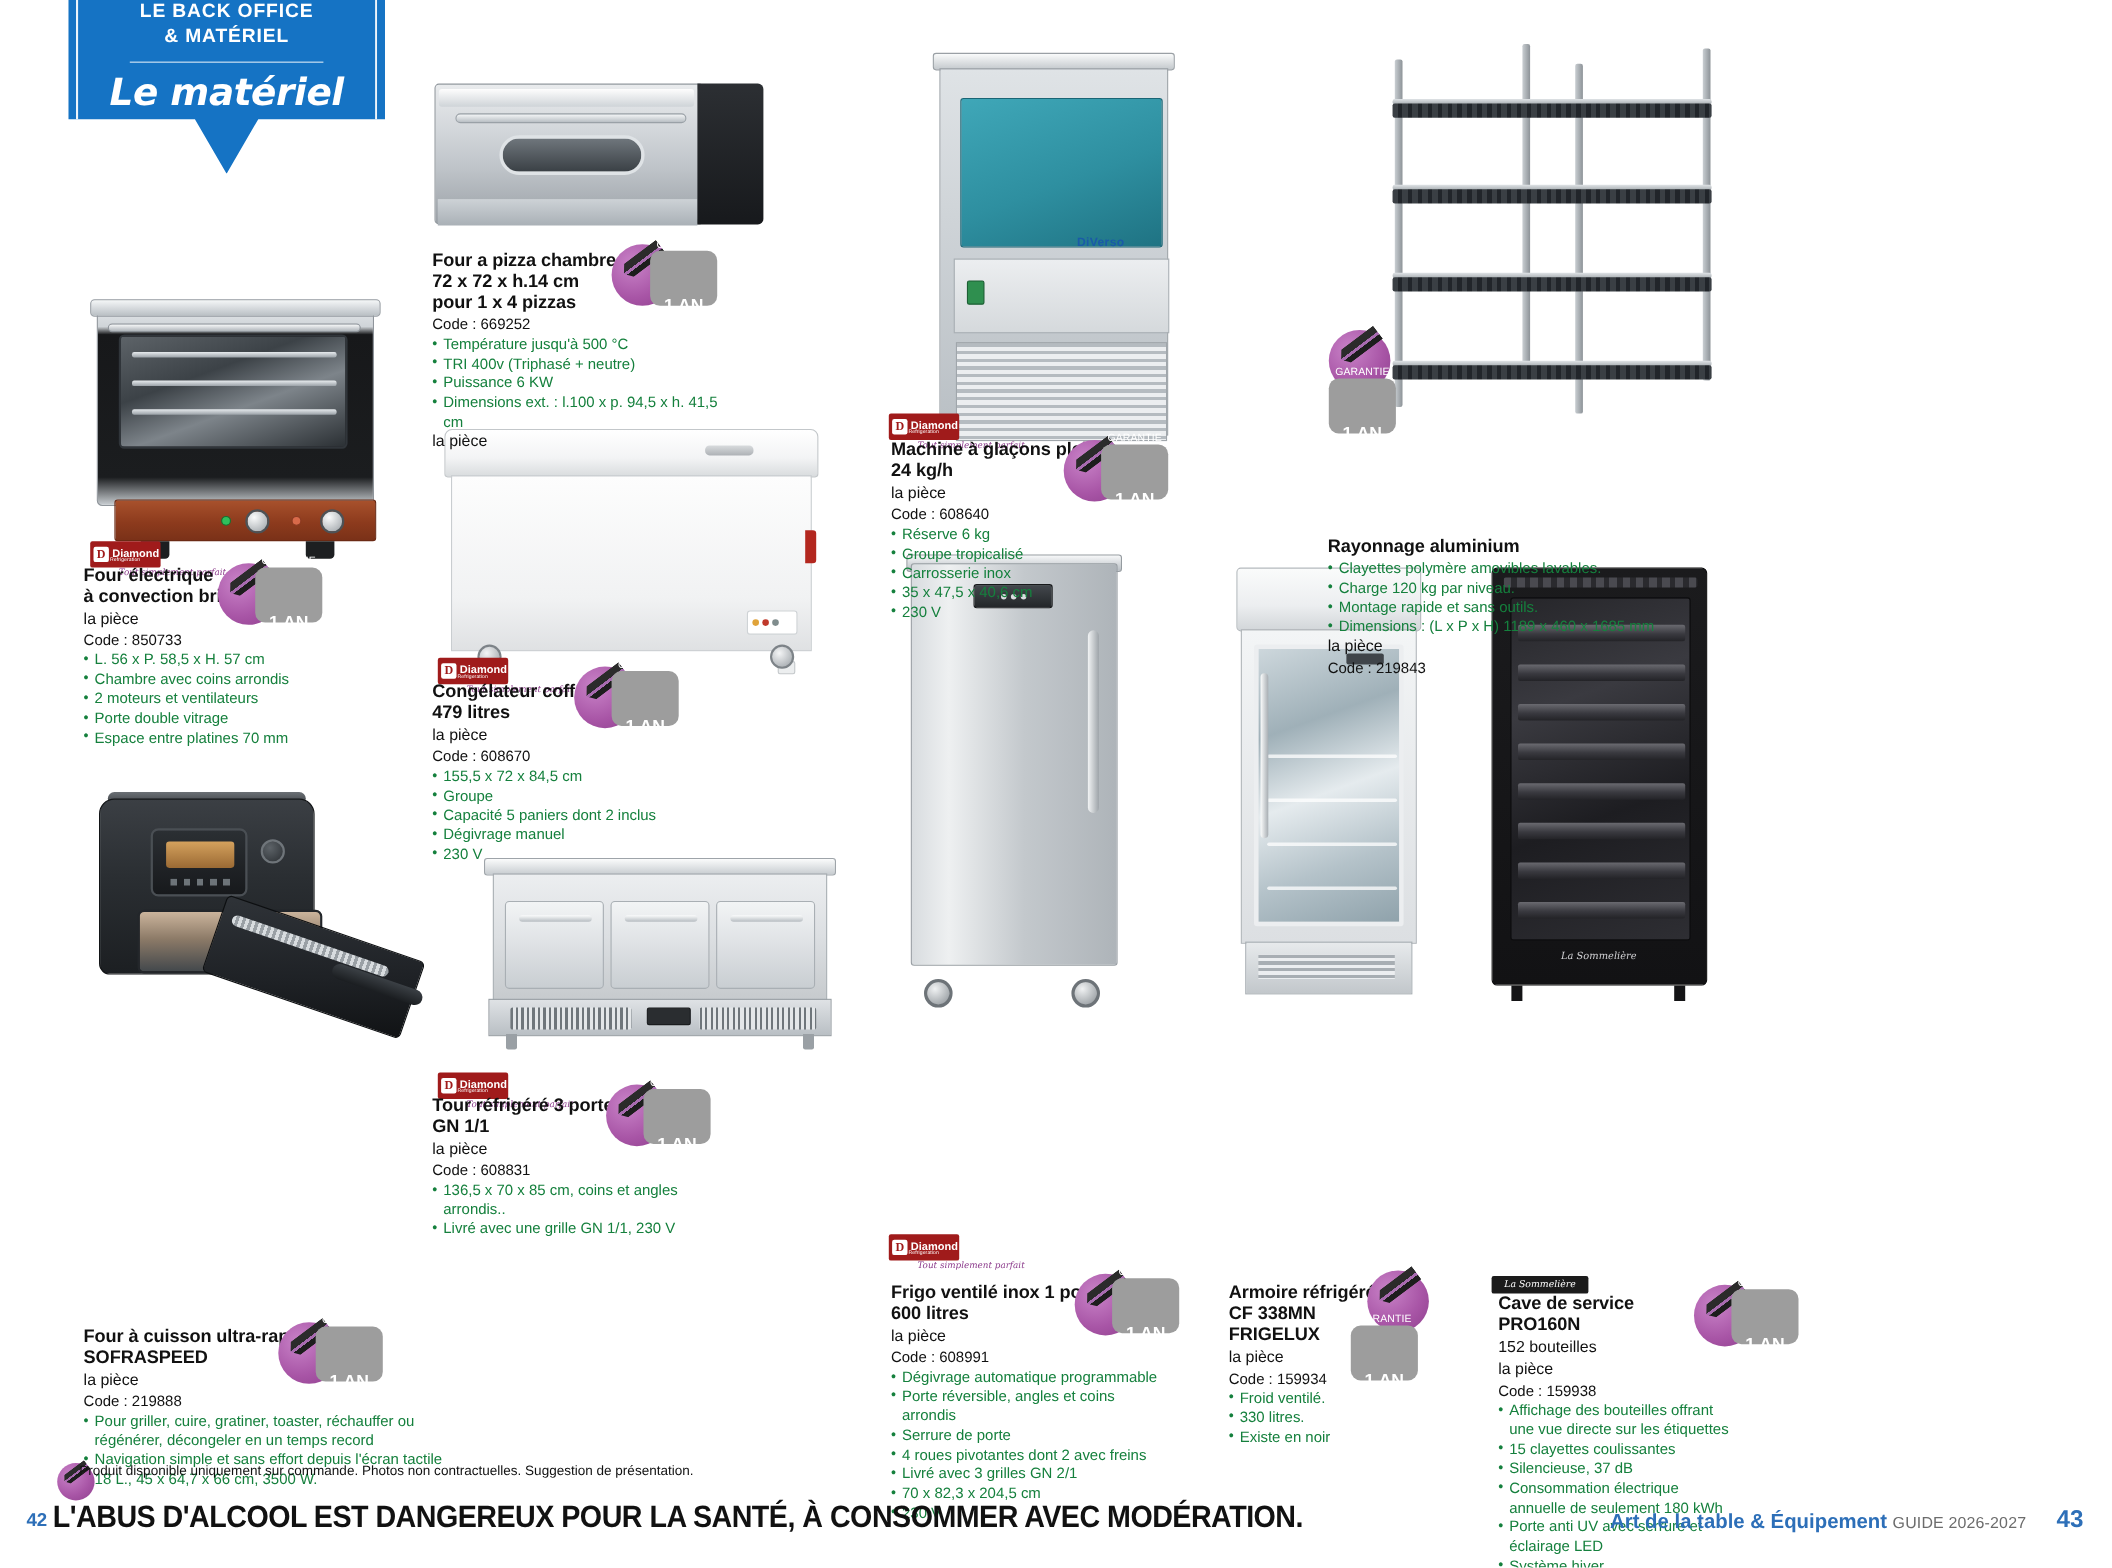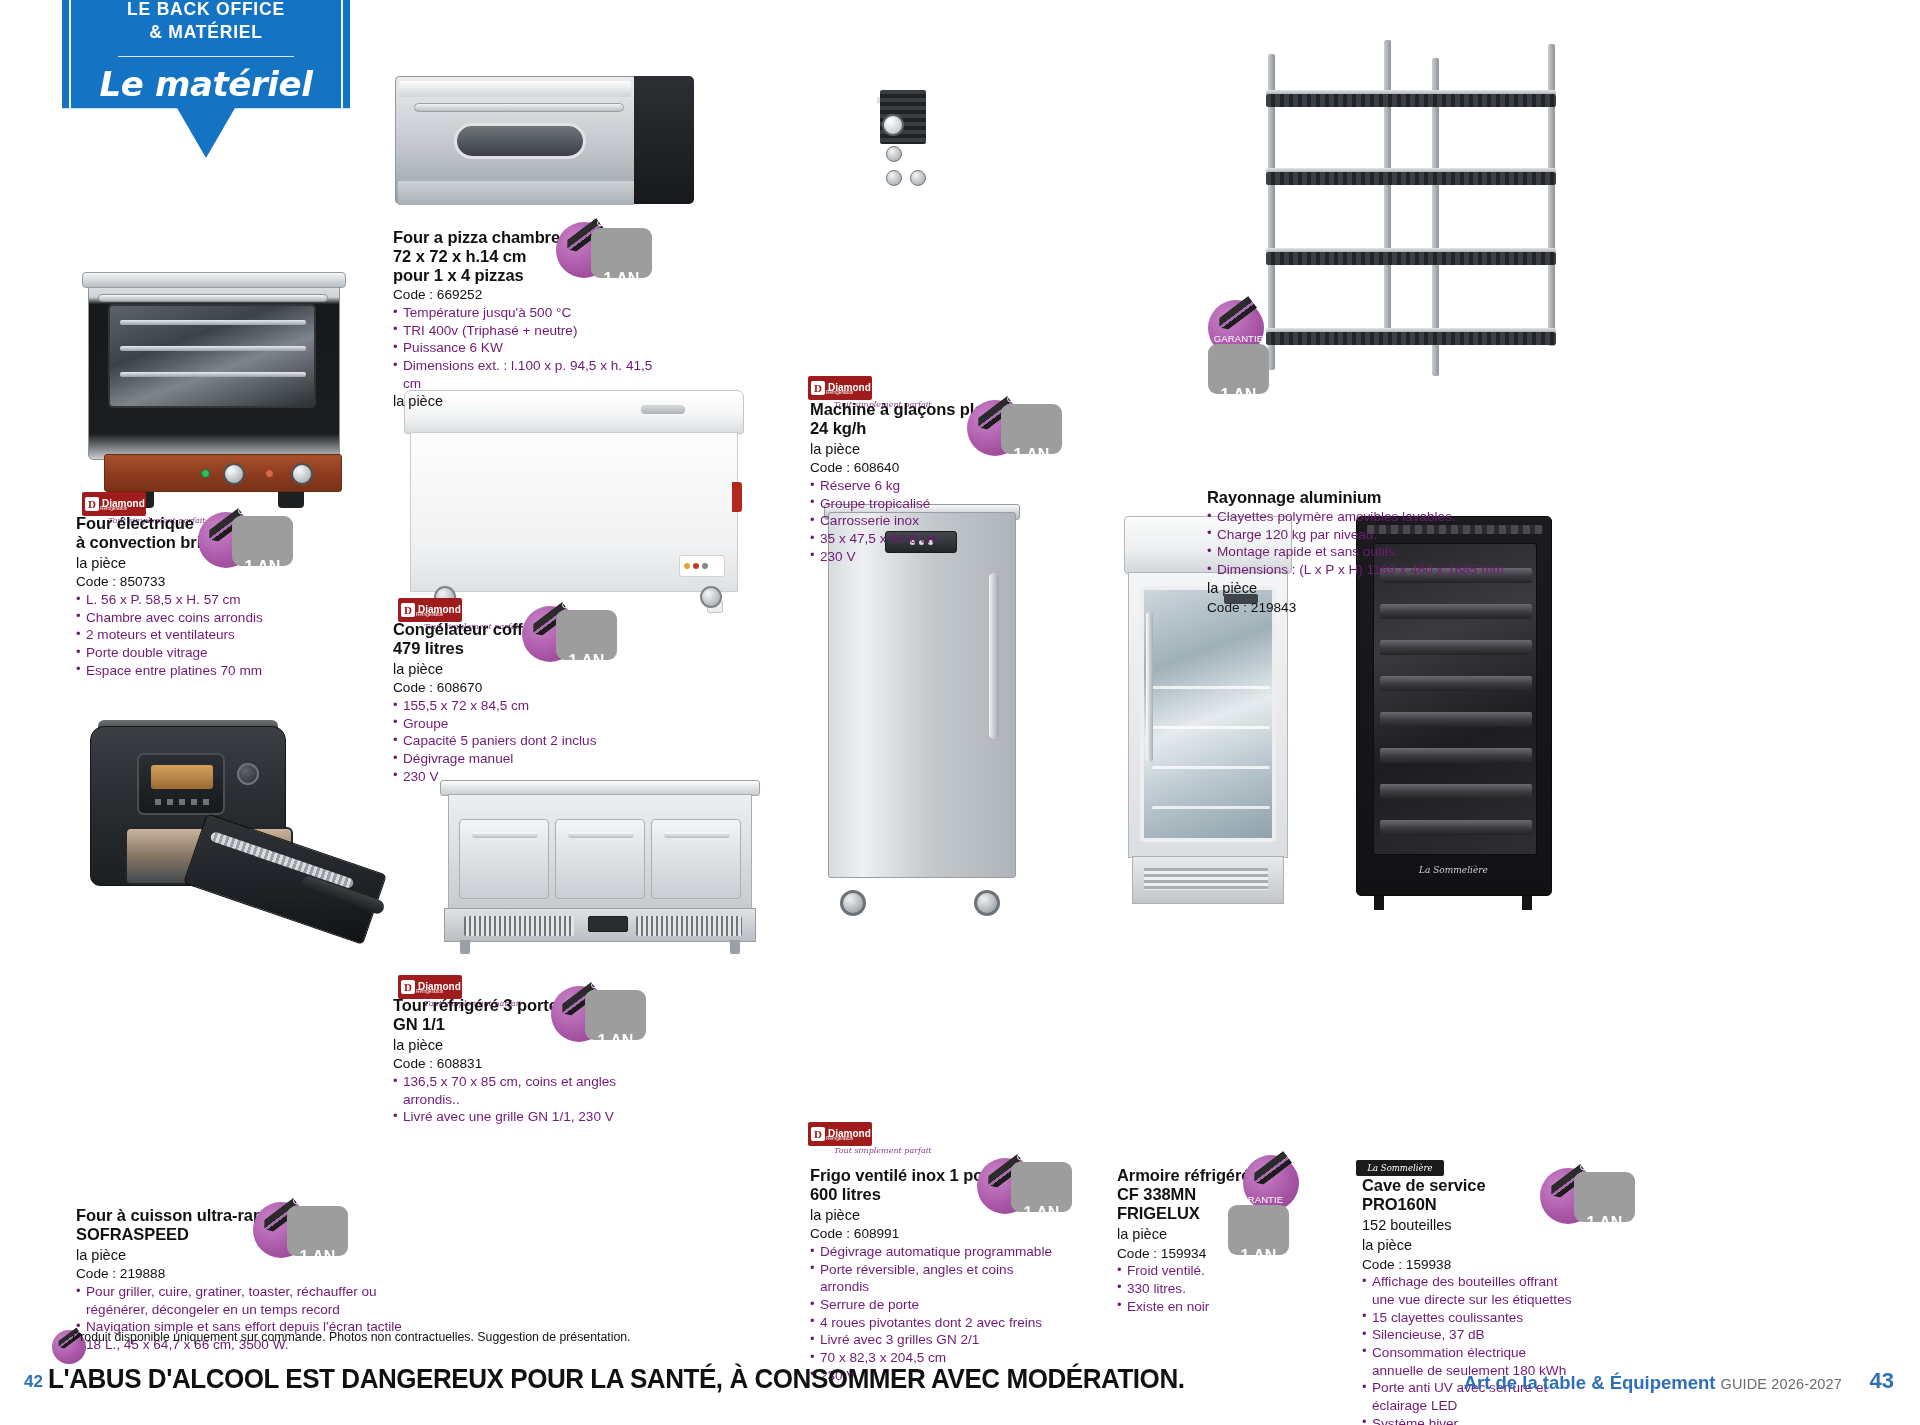--- a/index.html
+++ b/index.html
@@ -47,21 +47,21 @@
   
   .prod{position:absolute;}
   .p-title{
     font-size:16.5px;font-weight:700;line-height:1.16;
     color:#111;margin:0 0 1px 0;letter-spacing:-.005em;
   }
   .p-unit{font-size:14.5px;line-height:1.25;color:#111;margin:2px 0 0 0;}
   .p-code{font-size:13.6px;line-height:1.3;color:#111;margin:1px 0 0 0;}
   .p-list{list-style:none;margin:0;padding:0;}
   .p-list li{
-    font-size:13.6px;line-height:1.3;color:#701a75;
+    font-size:13.6px;line-height:1.3;color:#15803d;
     padding-left:10px;position:relative;
   }
   .p-list li:before{
     content:"\2022";position:absolute;left:0;top:-.5px;font-size:13px;
   }
   .p-after{font-size:14.5px;line-height:1.3;color:#111;}
 
   
   .pencil{
     position:absolute;width:56px;height:56px;border-radius:50%;
@@ -434,20 +434,30 @@
   </div>
   <div class="brand" style="left:398px;top:975px;">
     <div class="bbox">
         <div class="bd">D</div>
         <div class="bt">Diamond</div>
       </div>
     <div class="bsub">Refrigeration</div>
     <div class="btag">Tout simplement parfait</div>
   </div>
 
+  <div class="ice">
+    <div class="ic-top"></div>
+    <div class="ic-body">
+      <div class="ic-door"></div>
+      <div class="ic-logo">DiVerso</div>
+      <div class="ic-mid"></div>
+      <div class="ic-switch"></div>
+      <div class="ic-grille"></div>
+    </div>
+  </div>
   <div class="brand" style="left:808px;top:376px;">
     <div class="bbox">
         <div class="bd">D</div>
         <div class="bt">Diamond</div>
       </div>
     <div class="bsub">Refrigeration</div>
     <div class="btag">Tout simplement parfait</div>
   </div>
 
   <div class="rayon">

